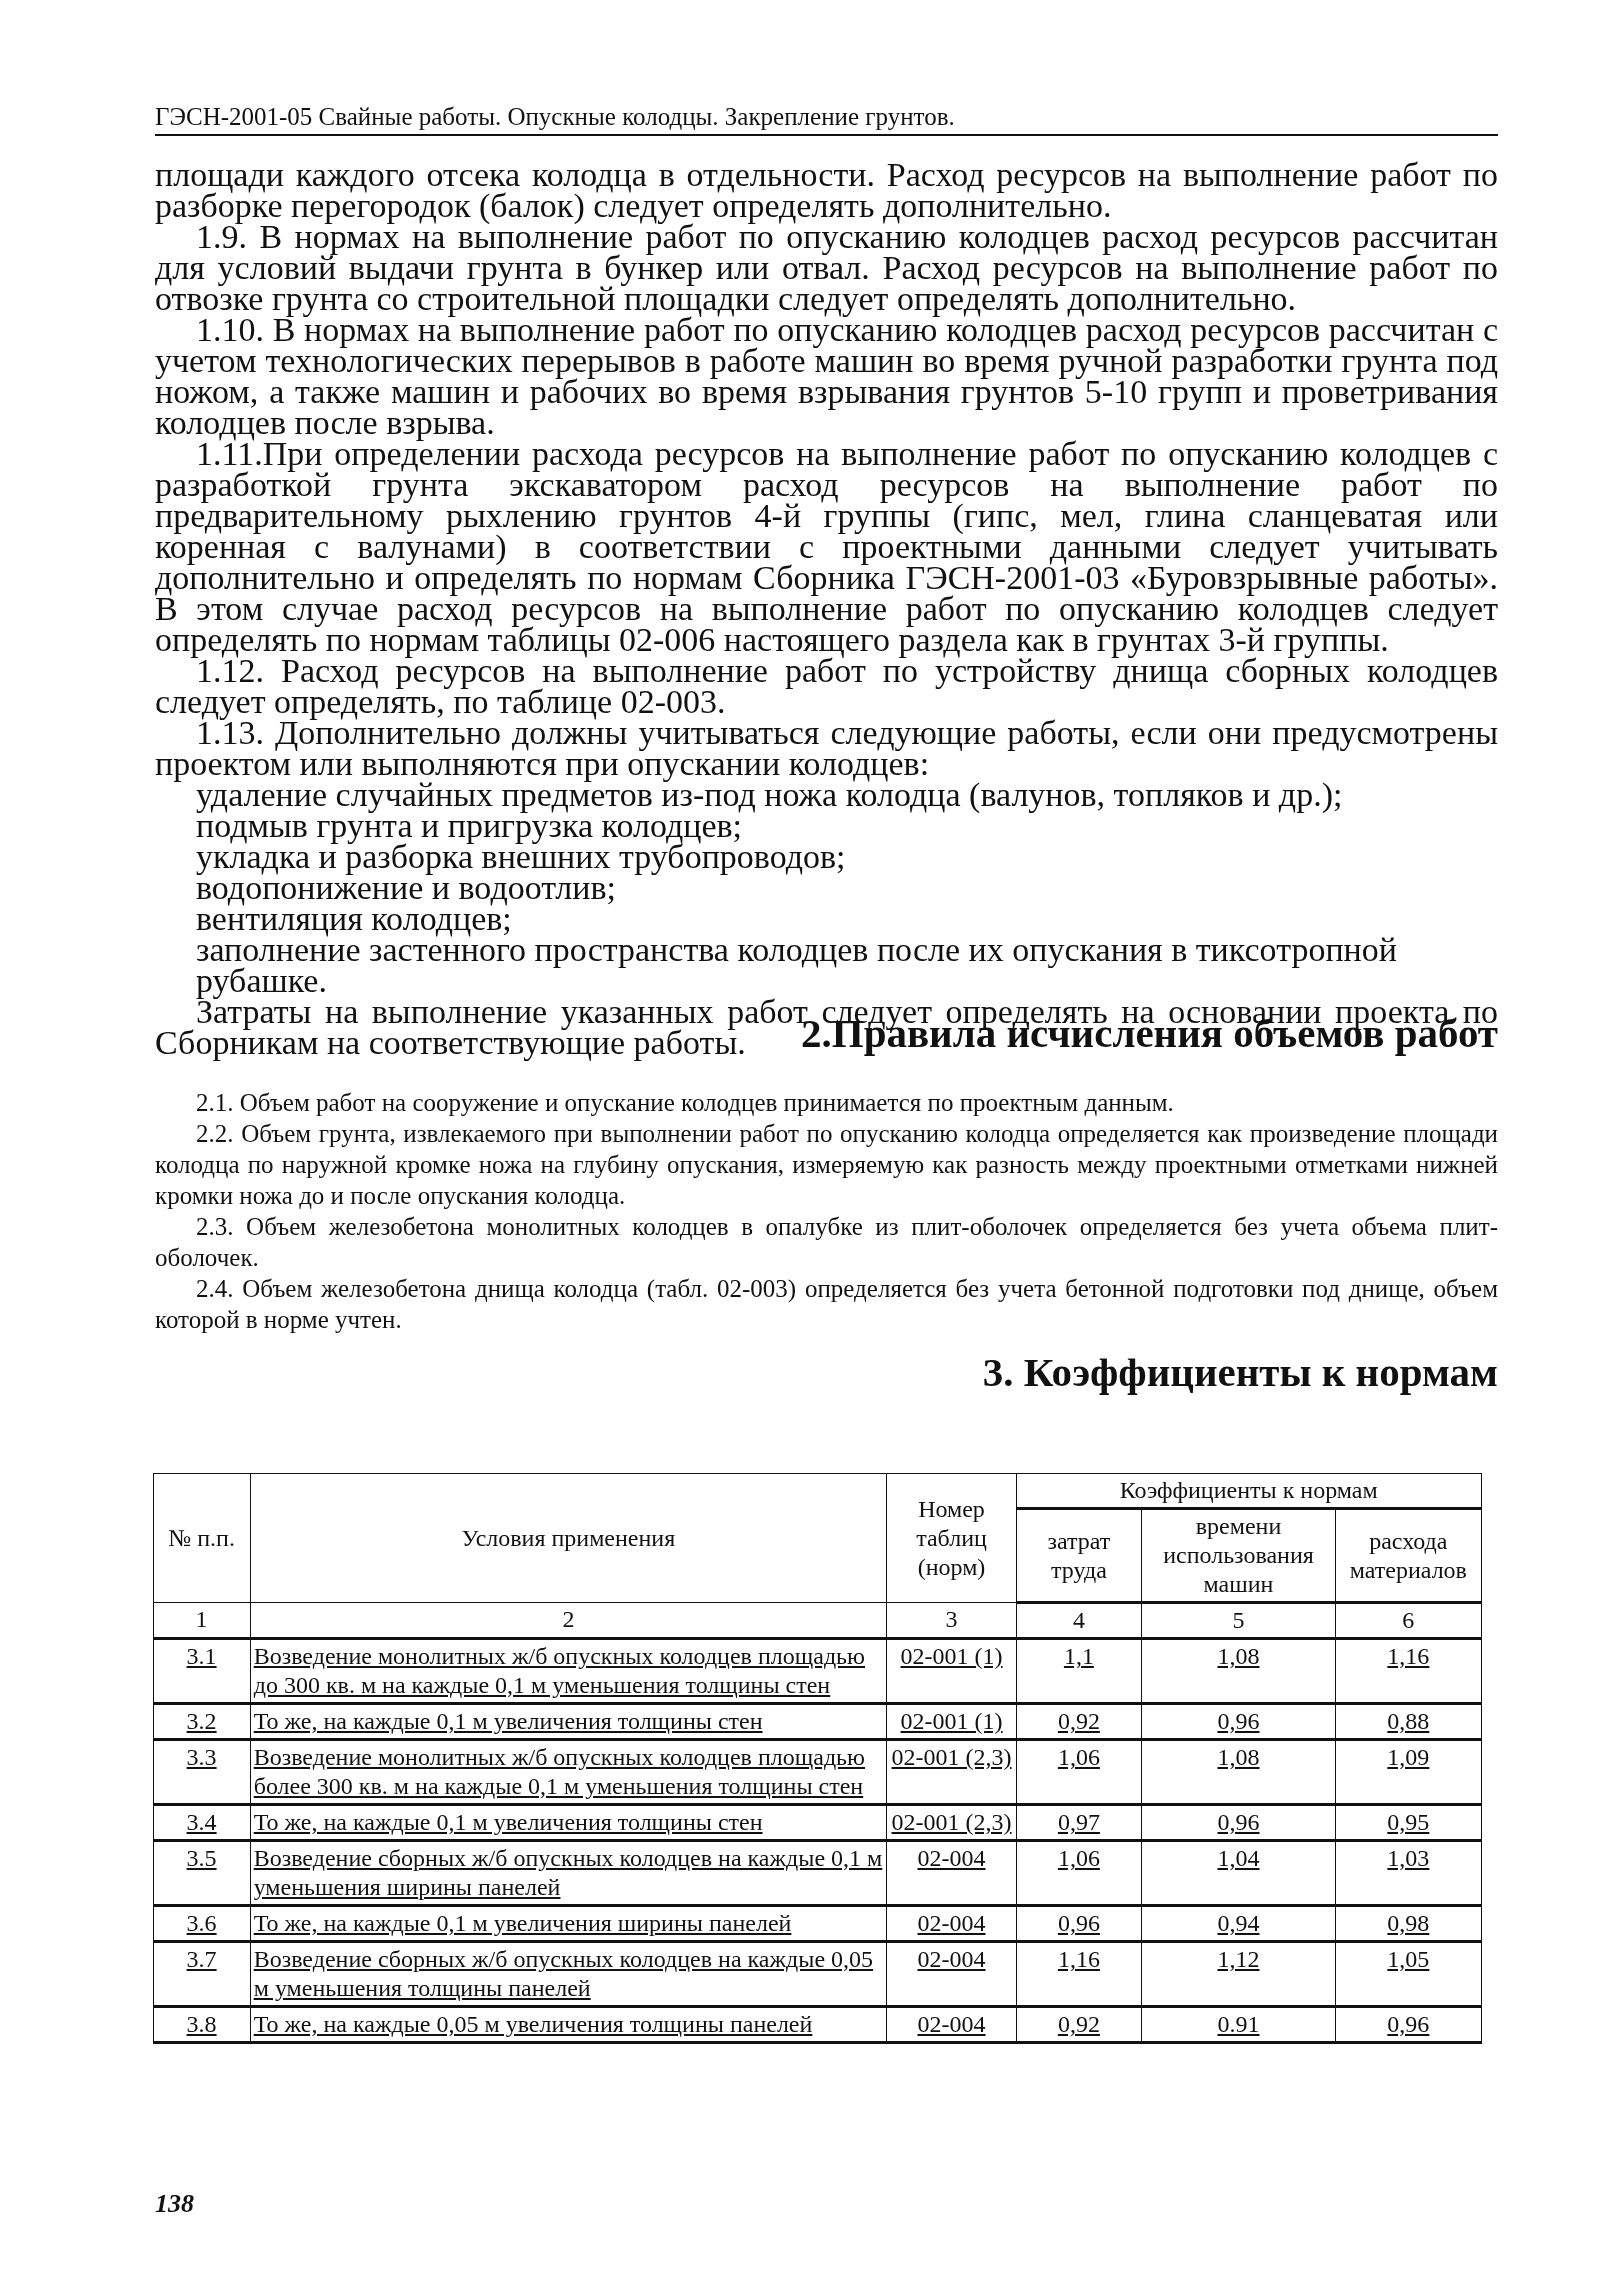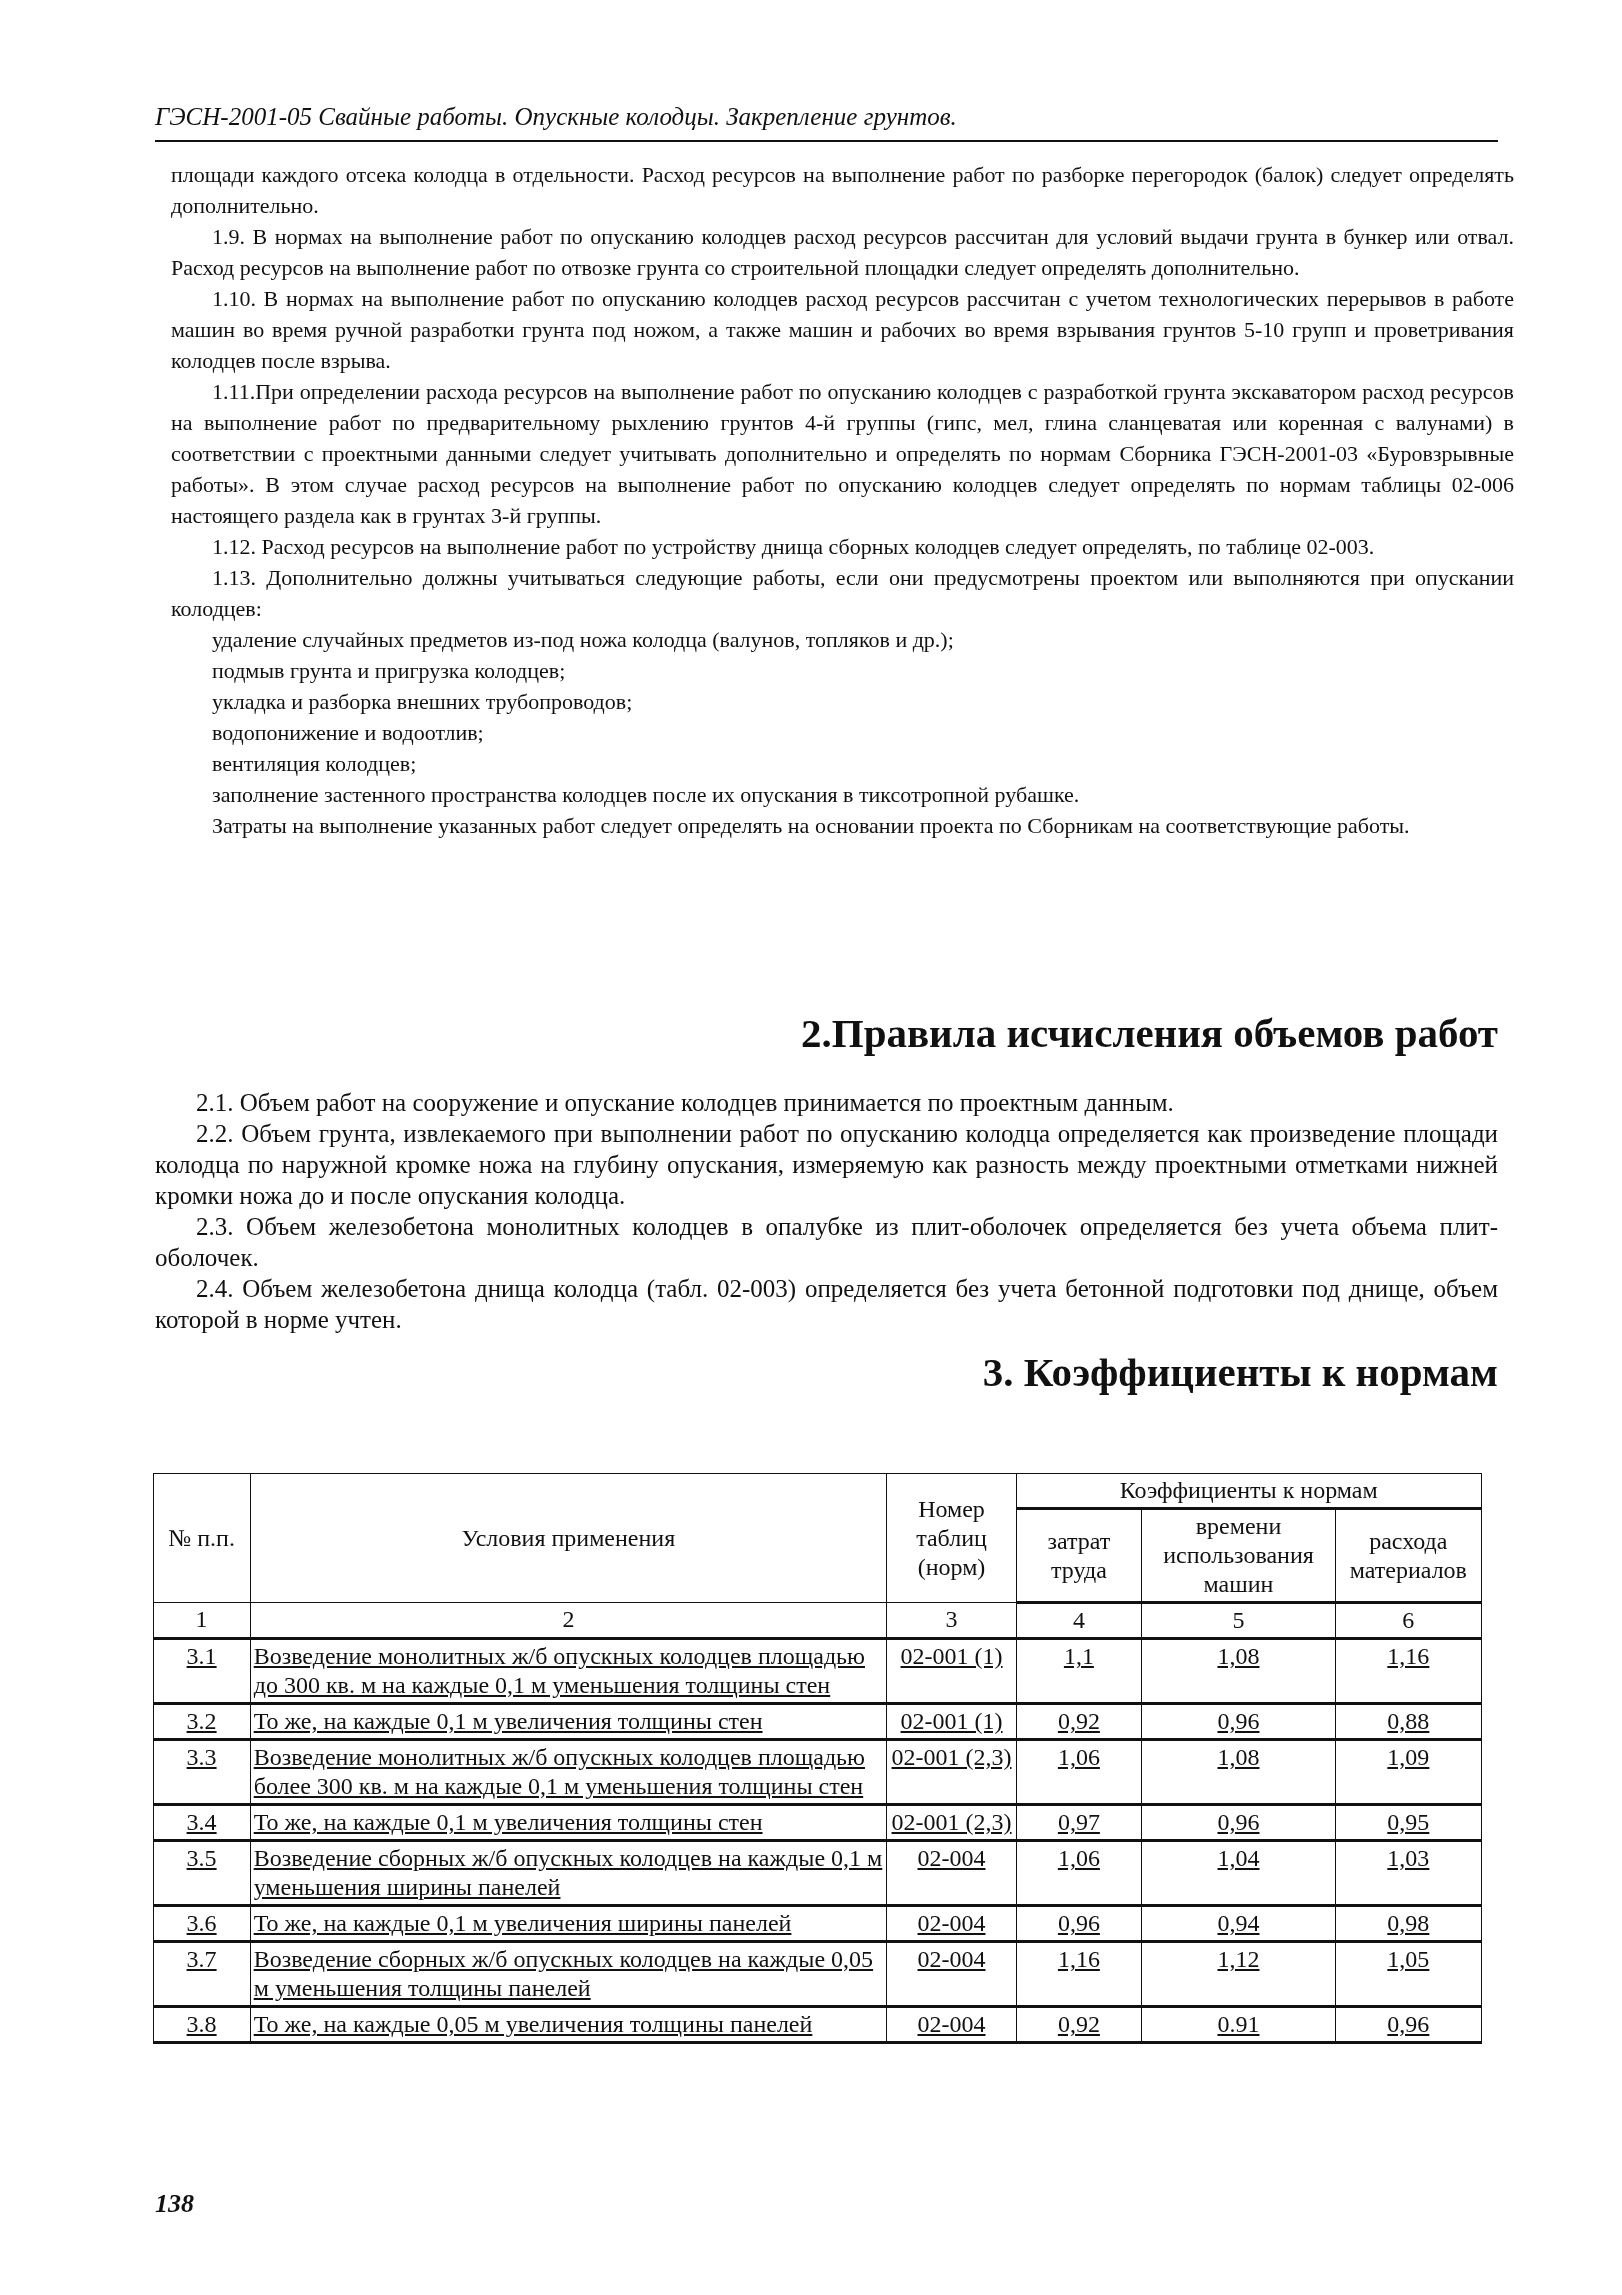--- a/index.html
+++ b/index.html
@@ -4,23 +4,23 @@
 <style>
   html, body { margin: 0; padding: 0; background: #ffffff; }
   body {
     width: 1622px; height: 2295px; position: relative; overflow: hidden;
     font-family: "Liberation Serif", "DejaVu Serif", serif; color: #111111;
   }
   .page { position: absolute; left: 155px; top: 0; width: 1343px; }
   .running-header {
     position: absolute; left: 0; top: 102px; width: 1343px;
     font-size: 25px; line-height: 30px; white-space: nowrap;
-    border-bottom: 2px solid #111; padding-bottom: 8px; font-style: italic;
+    border-bottom: 2px solid #111; padding-bottom: 2px;
   }
-  .body-text { position: absolute; left: 16px; top: 159px; width: 1343px; font-size: 22px; line-height: 31px; }
+  .body-text { position: absolute; left: 0; top: 159px; width: 1343px; font-size: 34px; line-height: 31px; }
   .p { text-align: justify; text-align-last: left; margin: 0; }
   .indent { text-indent: 41px; }
   .li { margin: 0; padding-left: 41px; }
   .h2 {
     font-weight: bold; font-size: 41px; line-height: 40px; text-align: right;
     margin: 0;
   }
   #sec2-title { position: absolute; left: 0; top: 1013px; width: 1343px; }
   #sec2-body { position: absolute; left: 0; top: 1087px; width: 1343px; font-size: 25px; line-height: 31px; }
   #sec3-title { position: absolute; left: 0; top: 1352px; width: 1343px; }

